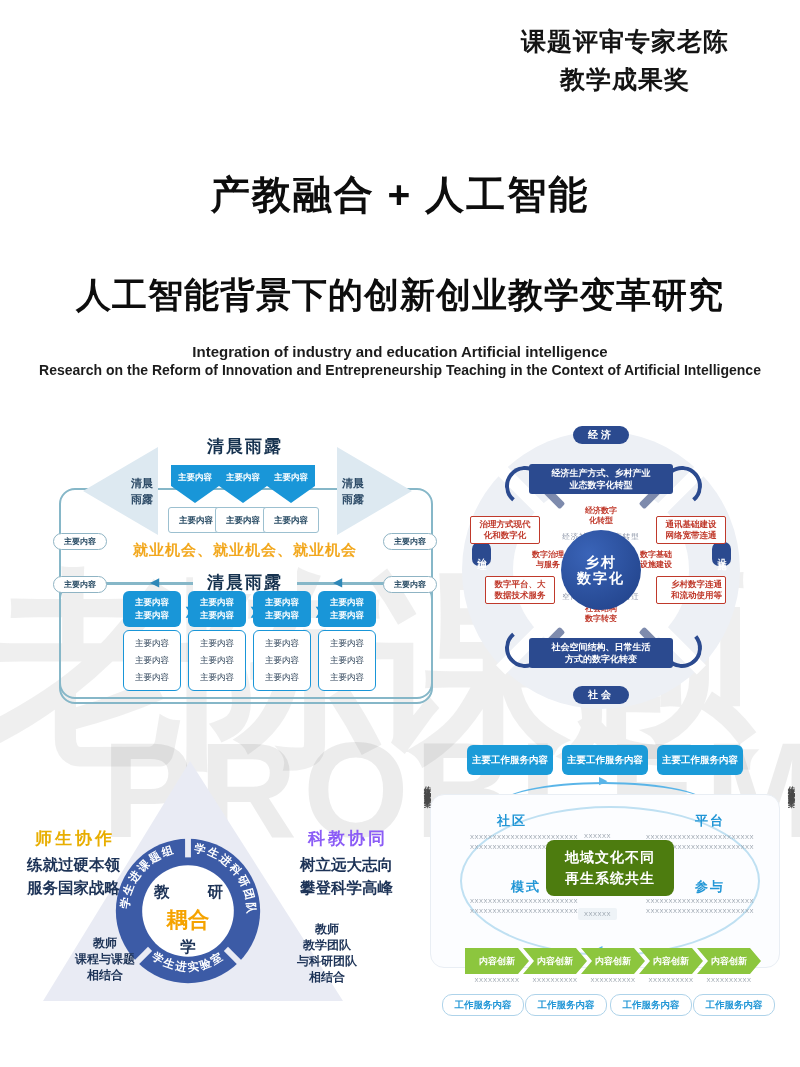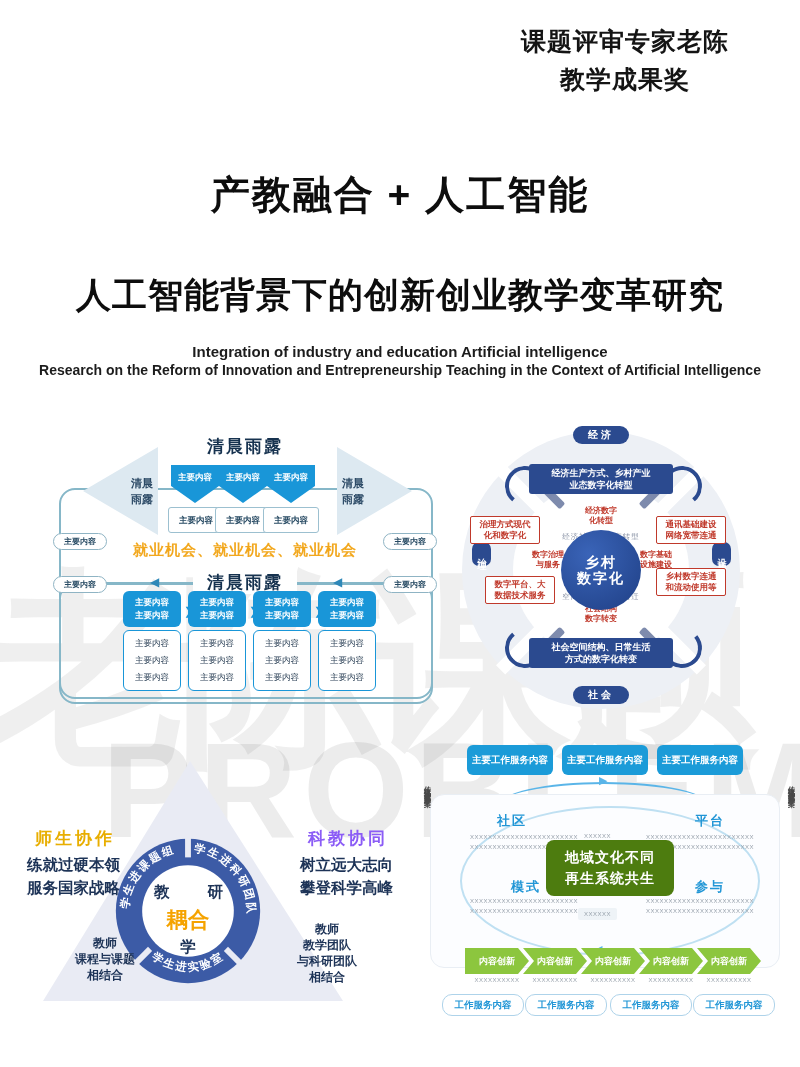--- a/index.html
+++ b/index.html
@@ -232,21 +232,21 @@
       <div>化和数字化</div>
     </div>
     <div class="abs rbox" style="left:206px;top:88px;">
       <div>通讯基础建设</div>
       <div>网络宽带连通</div>
     </div>
     <div class="abs rbox" style="left:35px;top:148px;">
       <div>数字平台、大</div>
       <div>数据技术服务</div>
     </div>
-    <div class="abs rbox" style="left:206px;top:140px;">
+    <div class="abs rbox" style="left:206px;top:148px;text-align:right;">
       <div>乡村数字连通</div>
       <div>和流动使用等</div>
     </div>
 
     <div class="abs rtxt" style="left:119px;top:78px;">
       <div>经济数字</div>
       <div>化转型</div>
     </div>
     <div class="abs rtxt" style="left:72px;top:122px;width:52px;">
       <div>数字治理</div>

